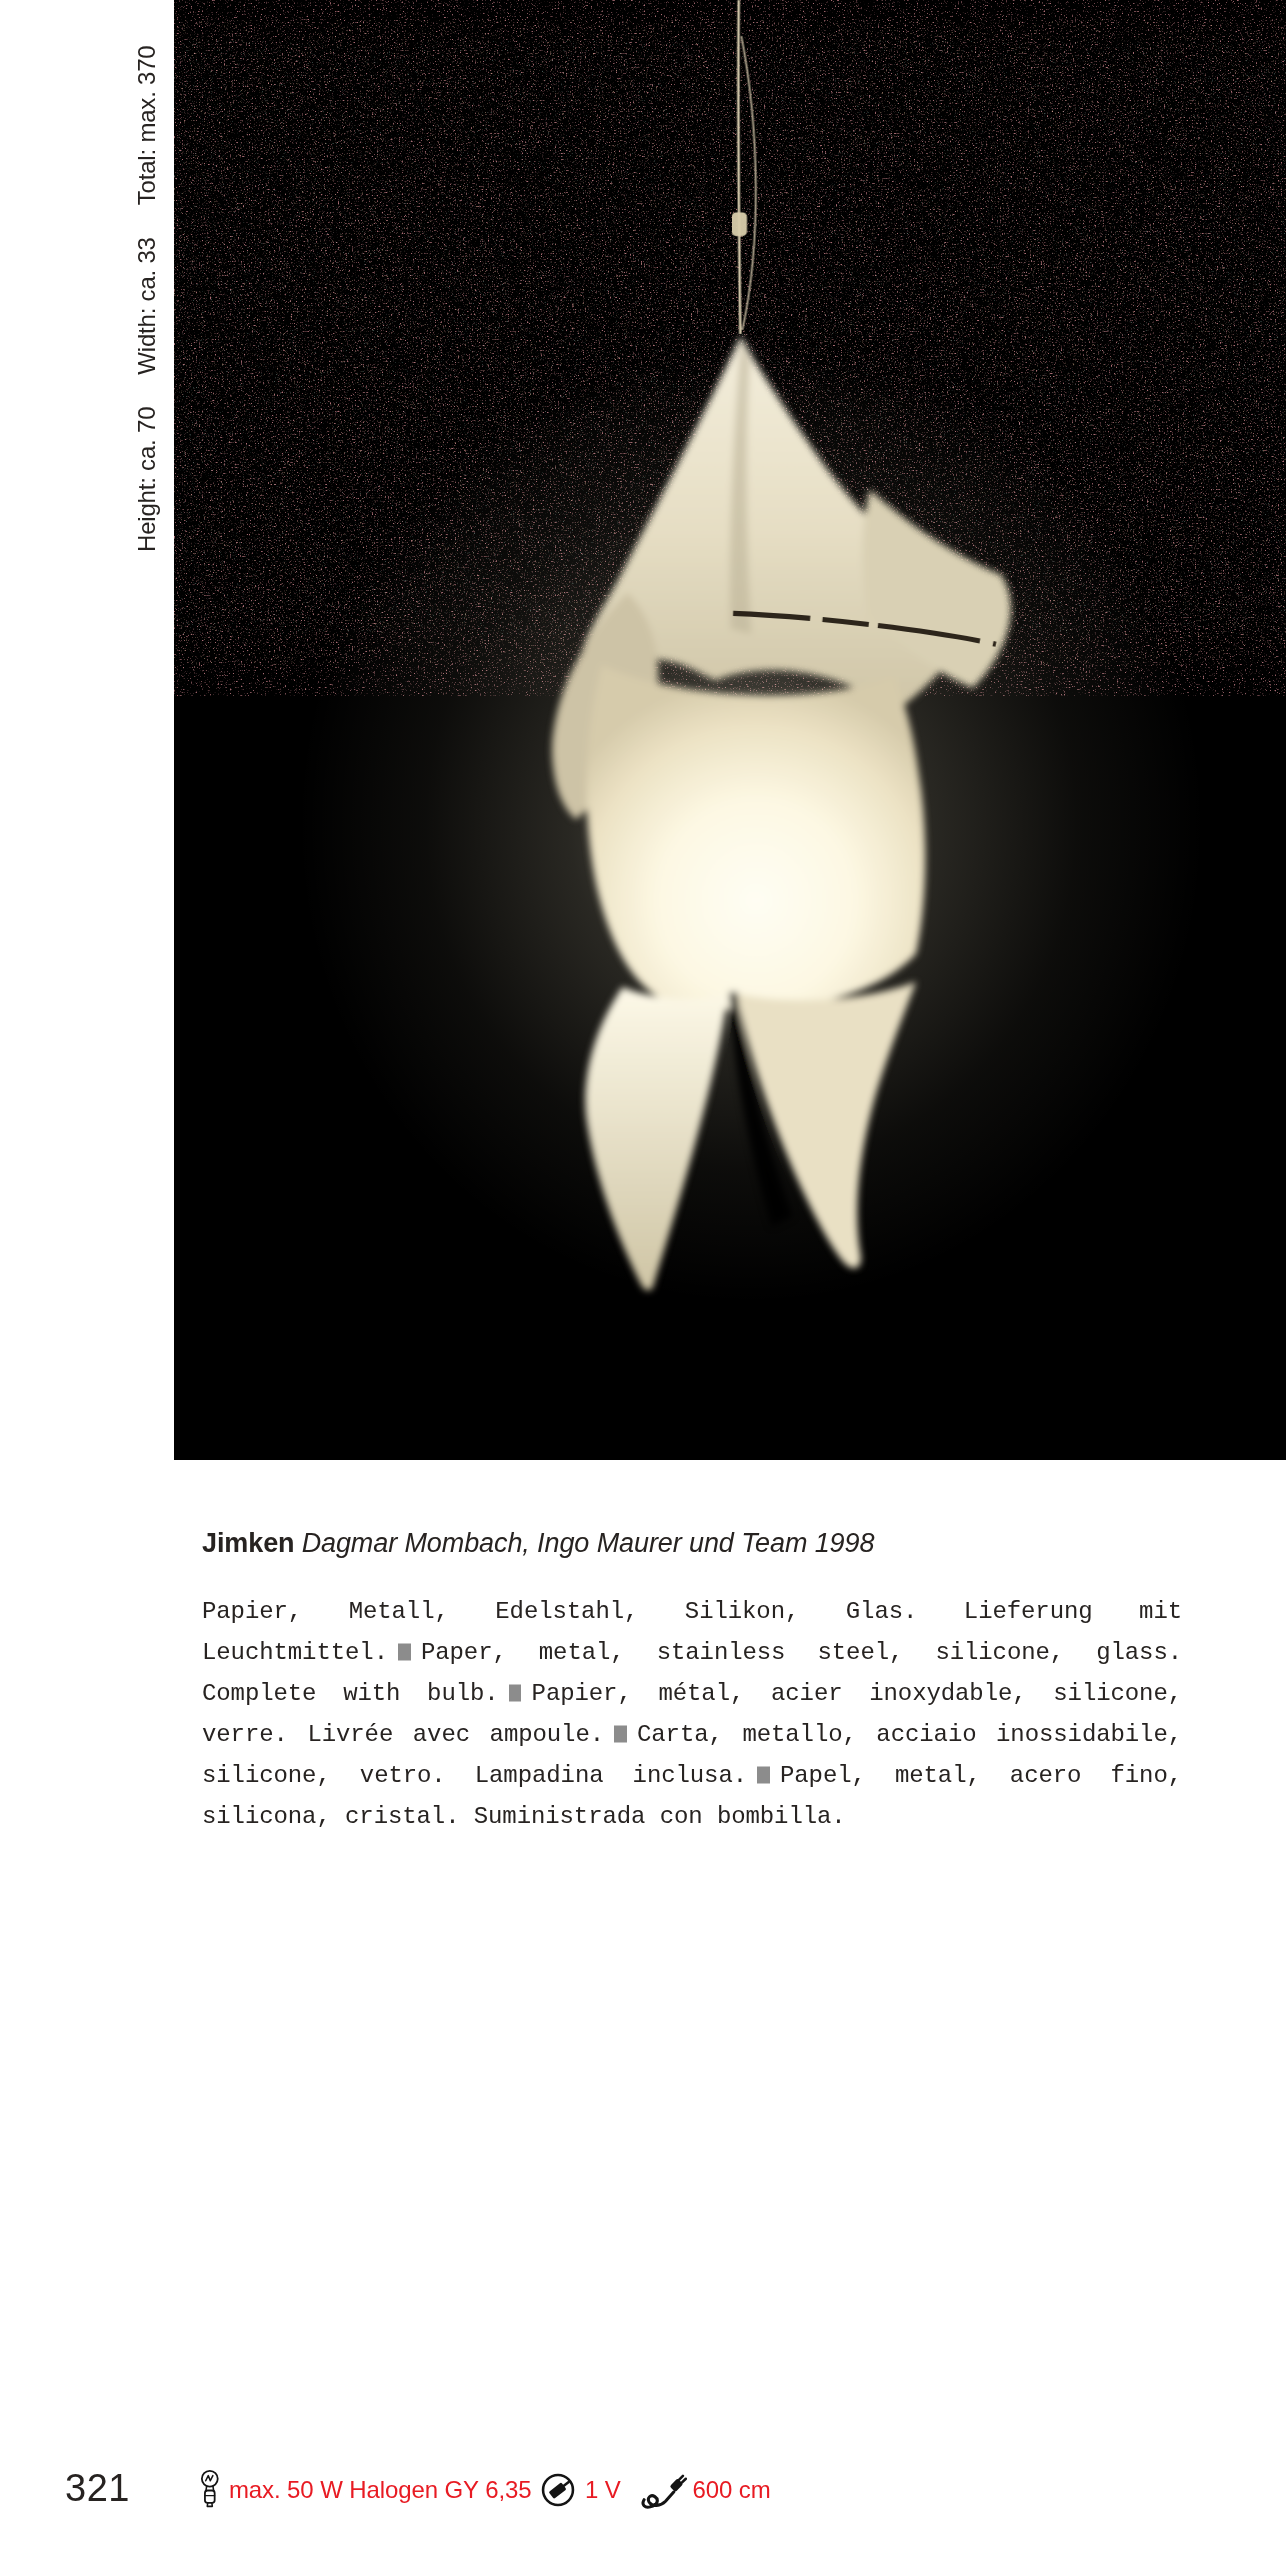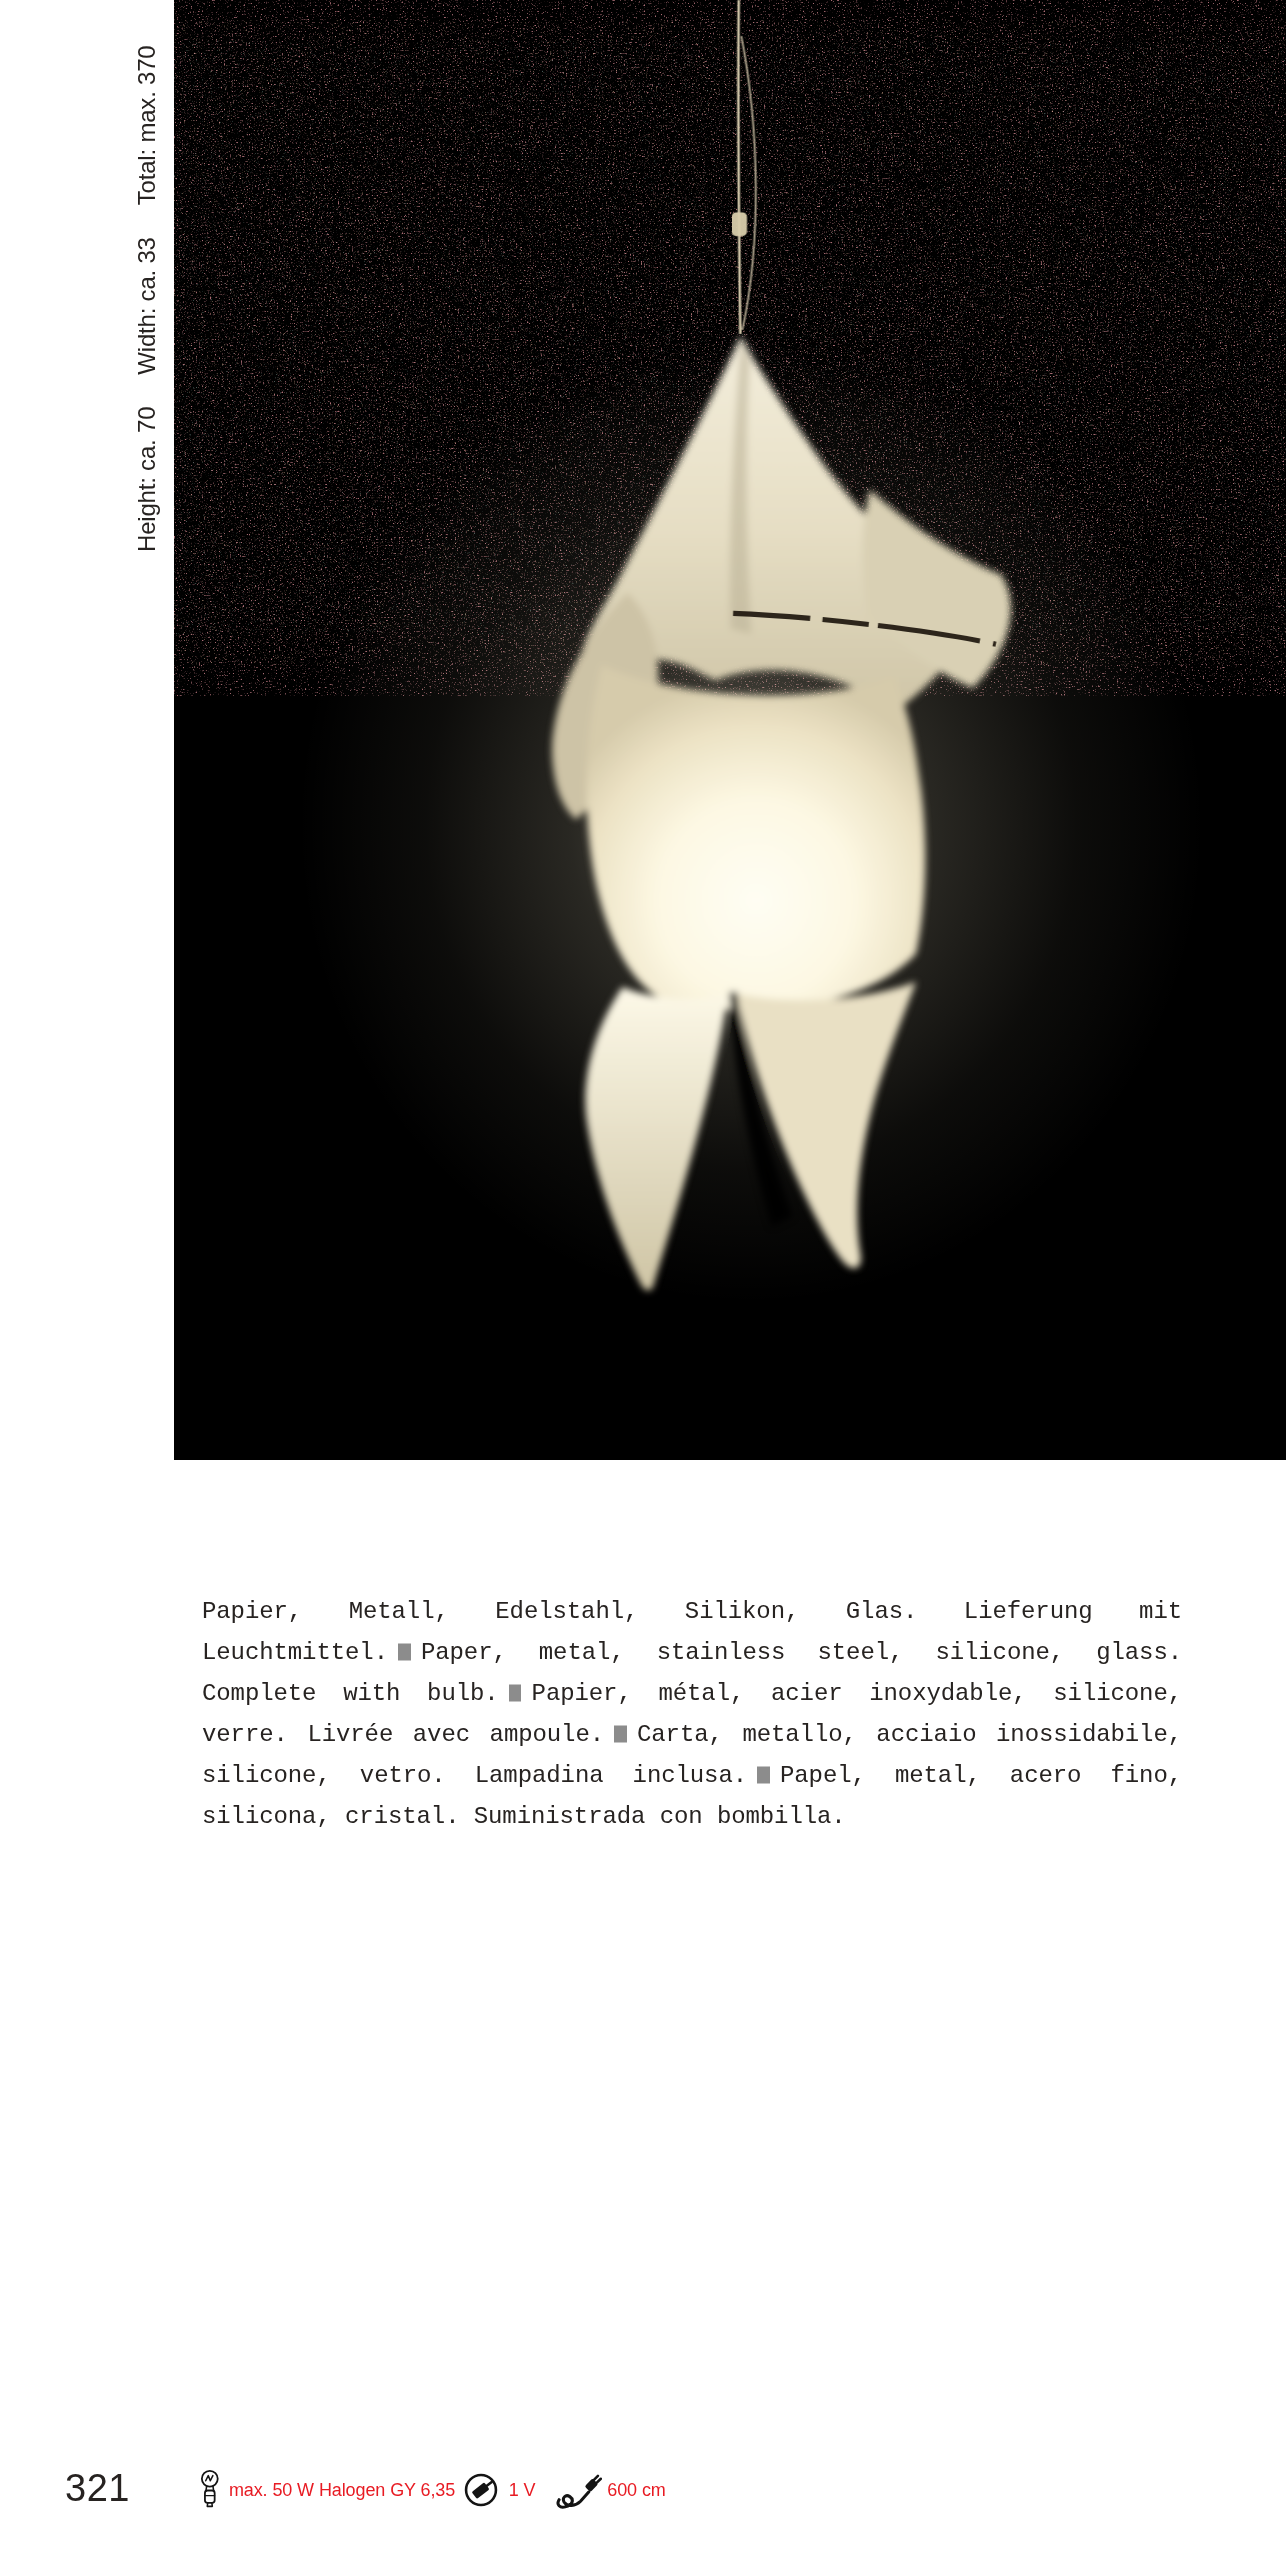--- a/index.html
+++ b/index.html
@@ -55,21 +55,21 @@
 
   
   .page-num{
     position:absolute;left:65px;top:2469px;
     font-size:38px;line-height:1;letter-spacing:0.5px;color:var(--text-dark);
   }
   .specs{
     position:absolute;left:200px;top:2466px;height:48px;
     display:flex;align-items:center;white-space:nowrap;
   }
-  .specs .red{color:var(--accent-red);font-size:18px;letter-spacing:-0.1px;}
+  .specs .red{color:var(--accent-red);font-size:24px;letter-spacing:-0.1px;}
   .specs svg{display:block;flex:none;}
   .ic-bulb{margin-right:9.3px;}
   .t-bulb{margin-right:9.3px;}
   .ic-trafo{margin-right:10.3px;}
   .t-volt{margin-right:19.6px;}
   .ic-cable{margin-right:5.2px;}
 </style>
 </head>
 <body>
 
@@ -188,20 +188,23 @@
       <rect x="1082" y="412" width="30" height="46" rx="9" fill="#d8cdab" opacity="0.95"></rect>
     </svg>
   </div>
 
   <div class="dims">
     <span>Height: ca. 70</span>
     <span>Width: ca. 33</span>
     <span>Total: max. 370</span>
   </div>
 
+  <div class="title">
+    <span class="name">Jimken</span><span class="designer">Dagmar Mombach, Ingo Maurer und Team 1998</span>
+  </div>
 
   <p class="desc"><span>Papier, Metall, Edelstahl, Silikon, Glas. Lieferung mit Leuchtmittel.</span><span class="sq"></span><span>Paper, metal, stainless steel, silicone, glass. Complete with bulb.</span><span class="sq"></span><span>Papier, métal, acier inoxydable, silicone, verre. Livrée avec ampoule.</span><span class="sq"></span><span>Carta, metallo, acciaio inossidabile, silicone, vetro. Lampadina inclusa.</span><span class="sq"></span><span>Papel, metal, acero fino, silicona, cristal. Suministrada con bombilla.</span></p>
 
   <div class="page-num">321</div>
 
   <div class="specs">
     <svg class="ic-bulb" width="19.6" height="43" viewBox="0 0 38 84">
       <g fill="none" stroke="#141414" stroke-linecap="round" stroke-linejoin="round">
         <circle cx="19" cy="19" r="15.5" stroke-width="3.5"></circle>
         <path d="M11,23 L16,13 L20,23 L25,13" stroke-width="3"></path>

